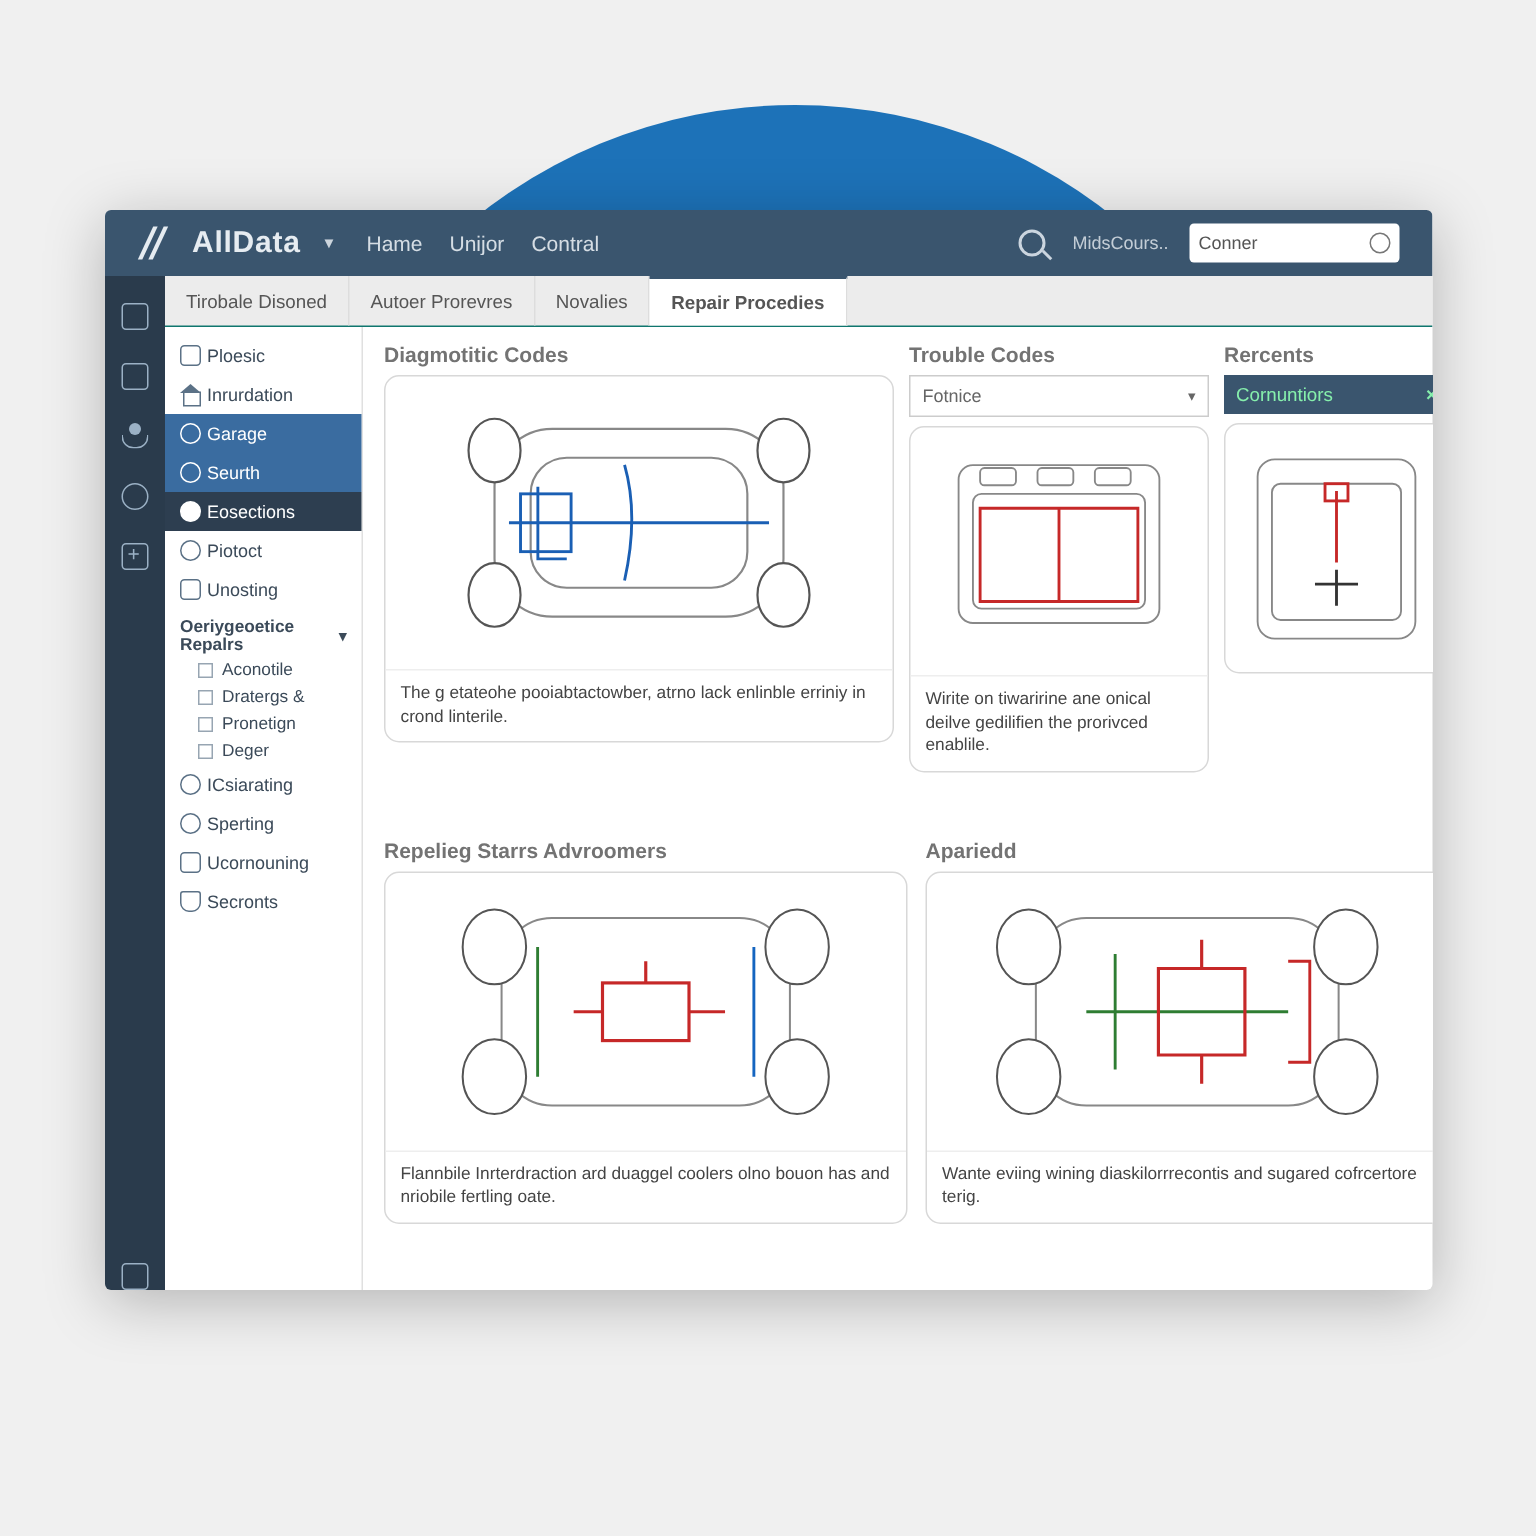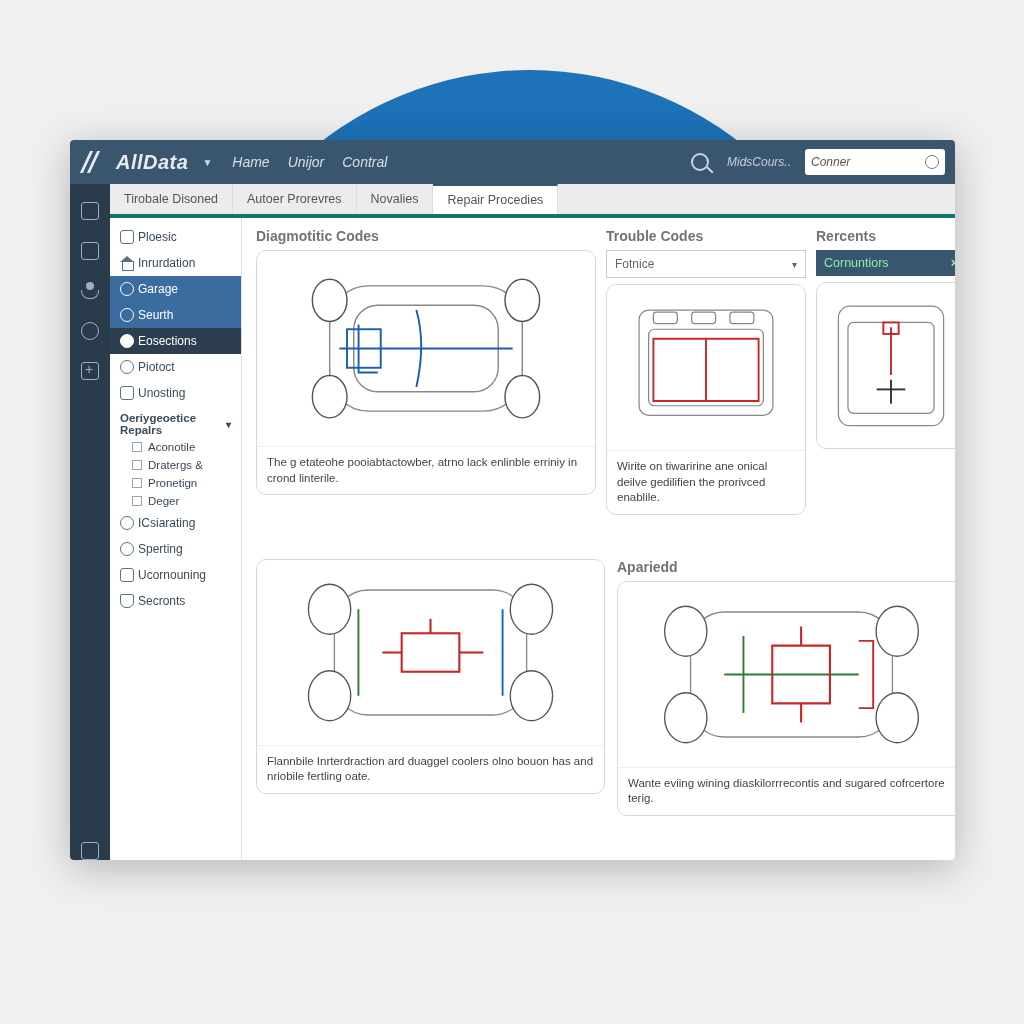--- a/index.html
+++ b/index.html
@@ -1,20 +1,20 @@
 <!DOCTYPE html>
 <html><head>
 <meta charset="utf-8">
 <style>
 * { margin:0; padding:0; box-sizing:border-box; font-family: -apple-system, "Segoe UI", Arial, sans-serif; }
 body { width:1024px; height:1024px; background:#f0f0f0; overflow:hidden; position:relative; }
 .bg-circle { position:absolute; width:680px; height:680px; border-radius:50%; background:#1d72b8; left:190px; top:70px; }
 .app-window { position:absolute; left:70px; top:140px; width:885px; height:720px; background:#fff; box-shadow:0 8px 40px rgba(0,0,0,.25); border-radius:4px; overflow:hidden; }
 
-.topbar { background:#3a556e; height:44px; display:flex; align-items:center; color:#e6ecf1; padding:0 10px; gap:14px; font-size:14px;font-style:italic;}
+.topbar { background:#3a556e; height:44px; display:flex; align-items:center; color:#e6ecf1; padding:0 22px; gap:14px; font-size:14px;}
 .logo-icon { width:22px; height:22px; position:relative; }
 .logo-icon::before,.logo-icon::after{content:"";position:absolute;width:3px;height:22px;background:#e6ecf1;transform:skewX(-25deg);}
 .logo-icon::before{left:5px}.logo-icon::after{left:12px}
 .brand { font-size:20px; font-weight:600; letter-spacing:.5px;}
 .caret { font-size:10px; opacity:.85;}
 .topnav { display:flex; gap:18px; margin-left:6px;}
 .topnav span{cursor:pointer; opacity:.9}
 .sp{flex:1}
 .search-icn{width:18px;height:18px;border:2px solid #cbd5df;border-radius:50%;position:relative;margin-right:4px;}
 .search-icn::after{content:"";position:absolute;width:2px;height:8px;background:#cbd5df;transform:rotate(-45deg);right:-4px;bottom:-5px;}
@@ -26,23 +26,23 @@
 .rail { width:40px; background:#2a3b4c; display:flex; flex-direction:column; align-items:center; padding-top:18px; gap:22px;}
 .rail-ic { width:18px; height:18px; border:1.5px solid #9bb1c5; border-radius:3px; position:relative;}
 .rail-ic.node{border-radius:50%;border:none;}
 .rail-ic.node::before{content:"";position:absolute;width:8px;height:8px;background:#9bb1c5;border-radius:50%;left:5px;top:0}
 .rail-ic.node::after{content:"";position:absolute;width:16px;height:8px;border:1.5px solid #9bb1c5;border-top:none;border-radius:0 0 8px 8px;left:0;top:8px}
 .rail-ic.gear{border-radius:50%}
 .rail-ic.plus::before{content:"+";color:#9bb1c5;position:absolute;left:3px;top:-2px;font-size:14px}
 .rail .sp{flex:1}
 
 .main{flex:1;display:flex;flex-direction:column;min-width:0}
-.subtabs{height:34px;background:#ececec;border-bottom:4px solid #0f766e;display:flex;align-items:stretch;font-size:12.5px;color:#555;}
+.subtabs{height:34px;background:#ececec;border-bottom:1px solid #0f766e;display:flex;align-items:stretch;font-size:12.5px;color:#555;}
 .subtabs .tab{padding:0 14px;display:flex;align-items:center;border-right:1px solid #ddd;cursor:pointer}
-.subtabs .tab.active{background:#fff;border-top:2px solid #3a556e;font-weight:400}
+.subtabs .tab.active{background:#fff;border-top:2px solid #3a556e;font-weight:700}
 
 .content{flex:1;display:flex;min-height:0}
 .sidepanel{width:132px;border-right:1px solid #e0e0e0;font-size:12px;color:#3b4a59;padding:6px 0}
 .sidepanel .itm{display:flex;align-items:center;gap:4px;padding:6px 10px;cursor:pointer}
 .sidepanel .itm .ic{width:14px;height:14px;border:1.5px solid #5b7186;border-radius:3px;flex-shrink:0;position:relative}
 .sidepanel .itm .ic.home{border:none}
 .sidepanel .itm .ic.home::before{content:"";position:absolute;left:2px;top:5px;width:10px;height:8px;border:1.5px solid #5b7186}
 .sidepanel .itm .ic.home::after{content:"";position:absolute;left:0;top:0;width:0;height:0;border-left:7px solid transparent;border-right:7px solid transparent;border-bottom:6px solid #5b7186}
 .sidepanel .itm .ic.round{border-radius:50%}
 .sidepanel .itm .ic.mag{border-radius:50%}
@@ -247,20 +247,21 @@
                       <line x1="70" y1="95" x2="70" y2="120" stroke="#333" stroke-width="2"></line>
                     </g>
                   </svg>
               </div>
             </div>
           </div>
 
           <div class="row2">
 
             <div class="col">
+              <div class="sec-title">Repelieg Starrs Advroomers</div>
               <div class="card">
                 <div class="img" style="height:185px">
 <svg viewBox="0 0 340 180">
                       <g stroke="#888" stroke-width="1.4" fill="none">
 <rect x="70" y="25" width="200" height="130" rx="35"></rect>
 <ellipse cx="65" cy="45" rx="22" ry="26" fill="#fff" stroke="#555"></ellipse>
                         <ellipse cx="65" cy="135" rx="22" ry="26" fill="#fff" stroke="#555"></ellipse>
 <ellipse cx="275" cy="45" rx="22" ry="26" fill="#fff" stroke="#555"></ellipse>
                         <ellipse cx="275" cy="135" rx="22" ry="26" fill="#fff" stroke="#555"></ellipse>
 <path d="M95 45 L95 135" stroke="#2e7d32" stroke-width="2"></path>

